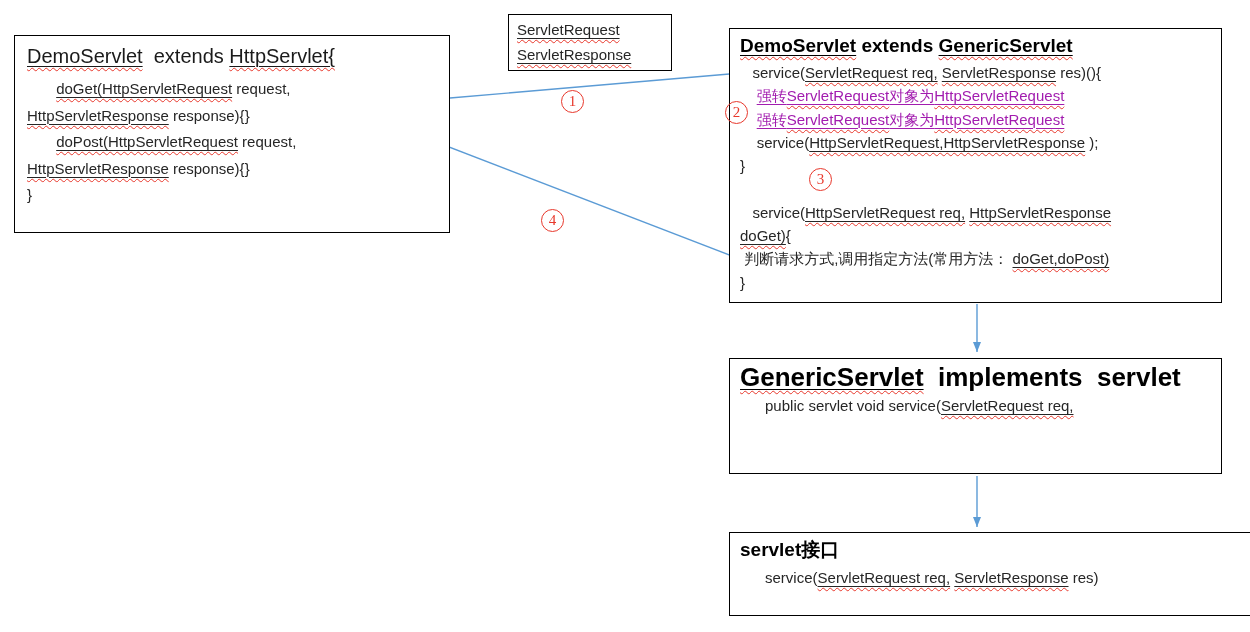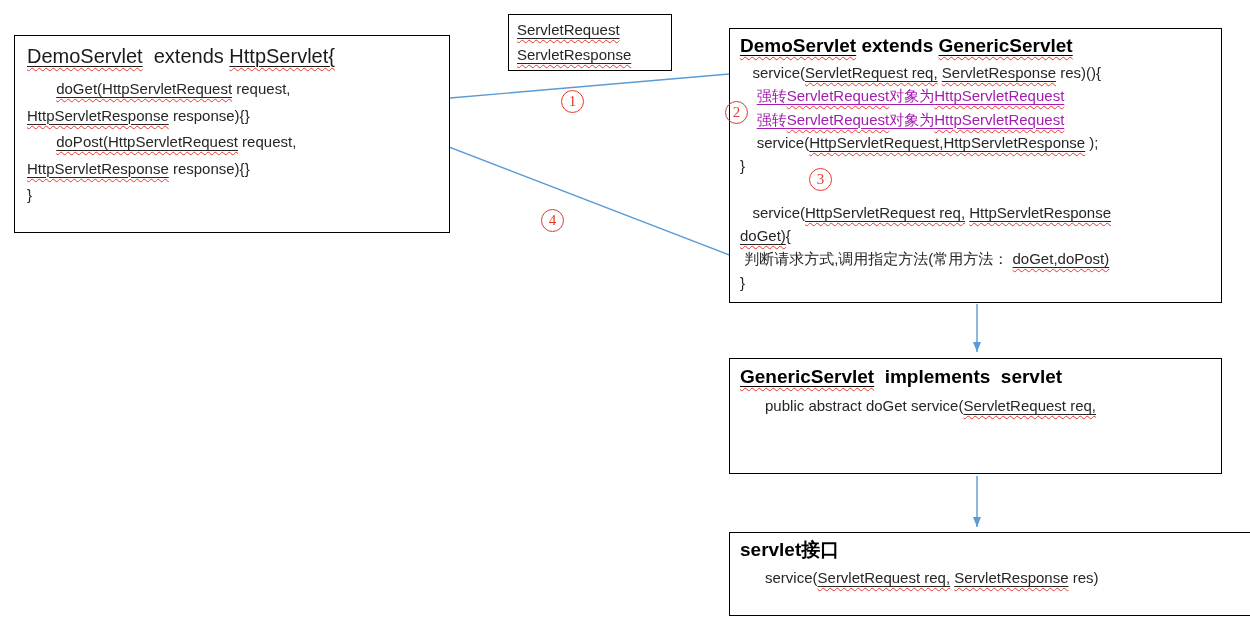--- a/index.html
+++ b/index.html
@@ -31,21 +31,21 @@
 
   #box-params{left:508px;top:14px;width:164px;height:57px;padding:2px 0 0 8px;font-size:15px;}
   #box-params .tline{line-height:25px;}
 
   #box-http{left:729px;top:28px;width:493px;height:275px;padding:2px 6px 0 10px;font-size:15px;}
   #box-http .tline{line-height:23.3px;}
   #box-http .title{font-size:19px;line-height:30px;}
 
   #box-generic{left:729px;top:358px;width:493px;height:116px;padding:2px 6px 0 10px;font-size:15px;}
   #box-generic .tline{line-height:26px;}
-  #box-generic .title{font-size:19px;line-height:32px;}
+  #box-generic .title{font-size:26px;line-height:32px;}
 
   #box-iface{left:729px;top:532px;width:588px;height:84px;padding:2px 6px 0 10px;font-size:15px;}
   #box-iface .tline{line-height:26px;}
   #box-iface .title{font-size:19px;line-height:30px;}
 
   .overlay{position:absolute;left:0;top:0;pointer-events:none;}
 
   .badge{
     position:absolute;width:23px;height:23px;border:1.5px solid #e8382c;border-radius:50%;
     color:#e8382c;font-family:"Liberation Serif", serif;font-size:15px;line-height:21px;
@@ -94,21 +94,21 @@
       <div class="tline"><span>}</span></div>
       <div class="tline"><span> </span></div>
       <div class="tline"><span>   service(</span><span class="qwrap"><span class="uline">HttpServletRequest req,</span></span><span> </span><span class="qwrap"><span class="uline">HttpServletResponse</span></span></div>
       <div class="tline"><span class="qwrap"><span class="uline">doGet)</span></span><span>{</span></div>
       <div class="tline"><span> 判断请求方式,调用指定方法(常用方法： </span><span class="qwrap"><span class="uline">doGet,doPost)</span></span></div>
       <div class="tline"><span>}</span></div>
     </div>
 
   <div class="box" id="box-generic">
       <div class="tline title"><span class="qwrap"><span class="uline">GenericServlet</span></span><span>  implements  servlet</span></div>
-      <div class="tline"><span>      public abstract doGet service(</span><span class="qwrap"><span class="uline">ServletRequest req,</span></span></div>
+      <div class="tline"><span>      public servlet void service(</span><span class="qwrap"><span class="uline">ServletRequest req,</span></span></div>
     </div>
 
   <div class="box" id="box-iface">
       <div class="tline title"><span>servlet接口</span></div>
       <div class="tline"><span>      service(</span><span class="qwrap"><span class="uline">ServletRequest req,</span></span><span> </span><span class="qwrap"><span class="uline">ServletResponse</span></span><span> res)</span></div>
     </div>
 
   <div class="badge" style="left:561px;top:90px;">1</div>
   <div class="badge" style="left:725px;top:101px;">2</div>
   <div class="badge" style="left:809px;top:168px;">3</div>

